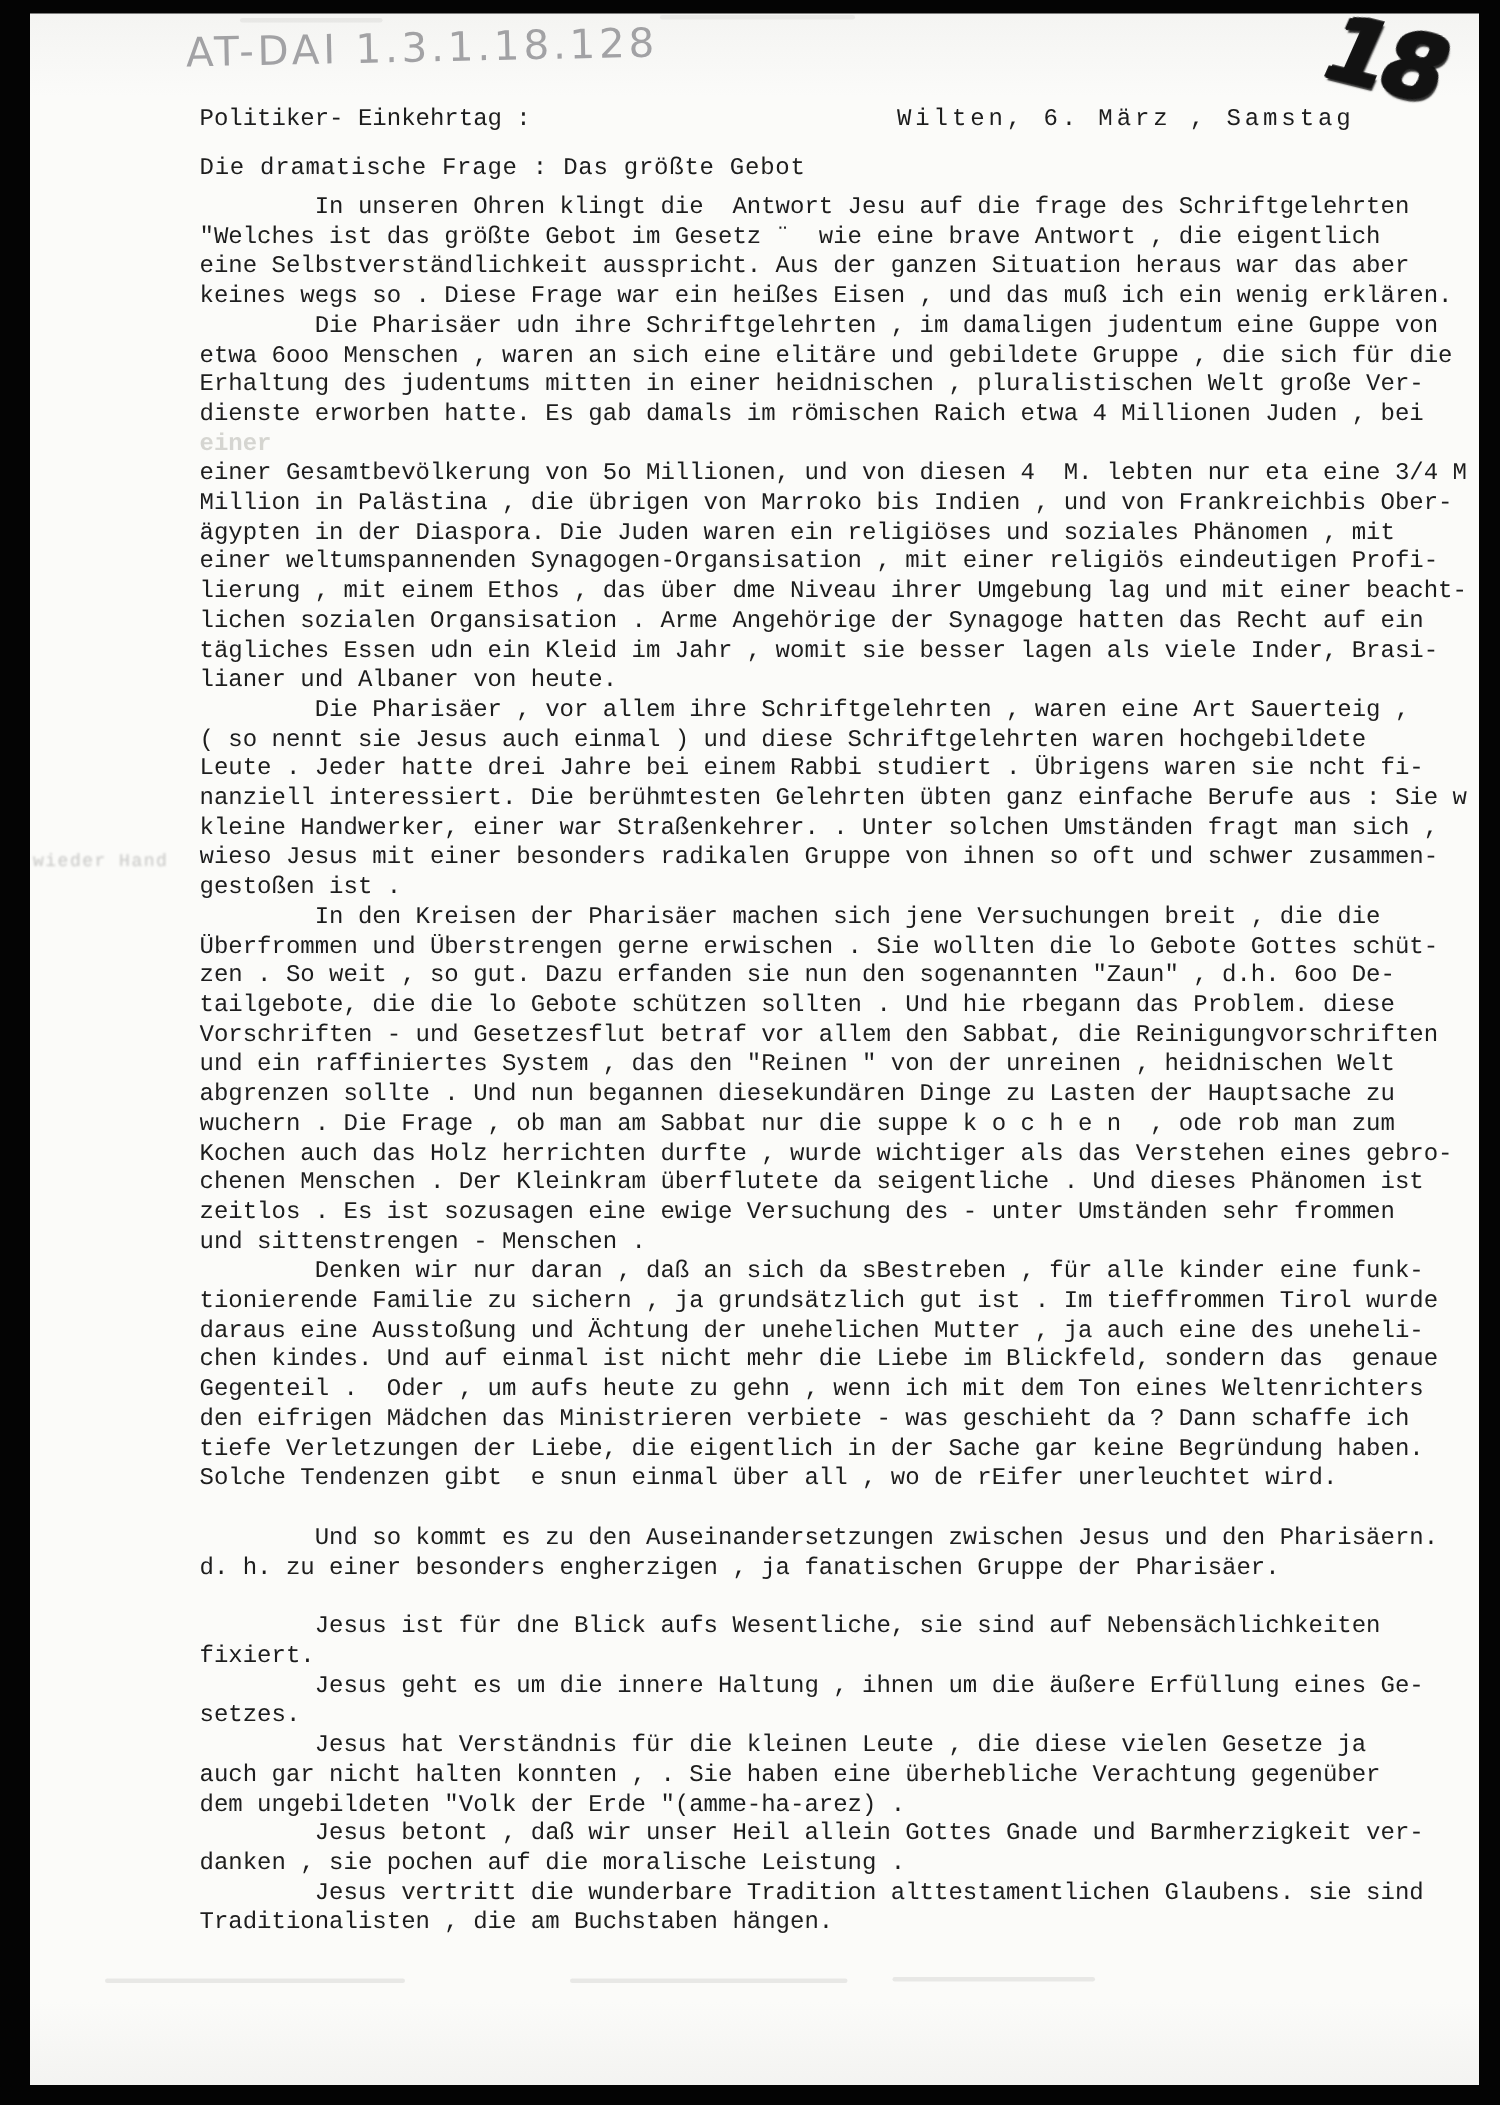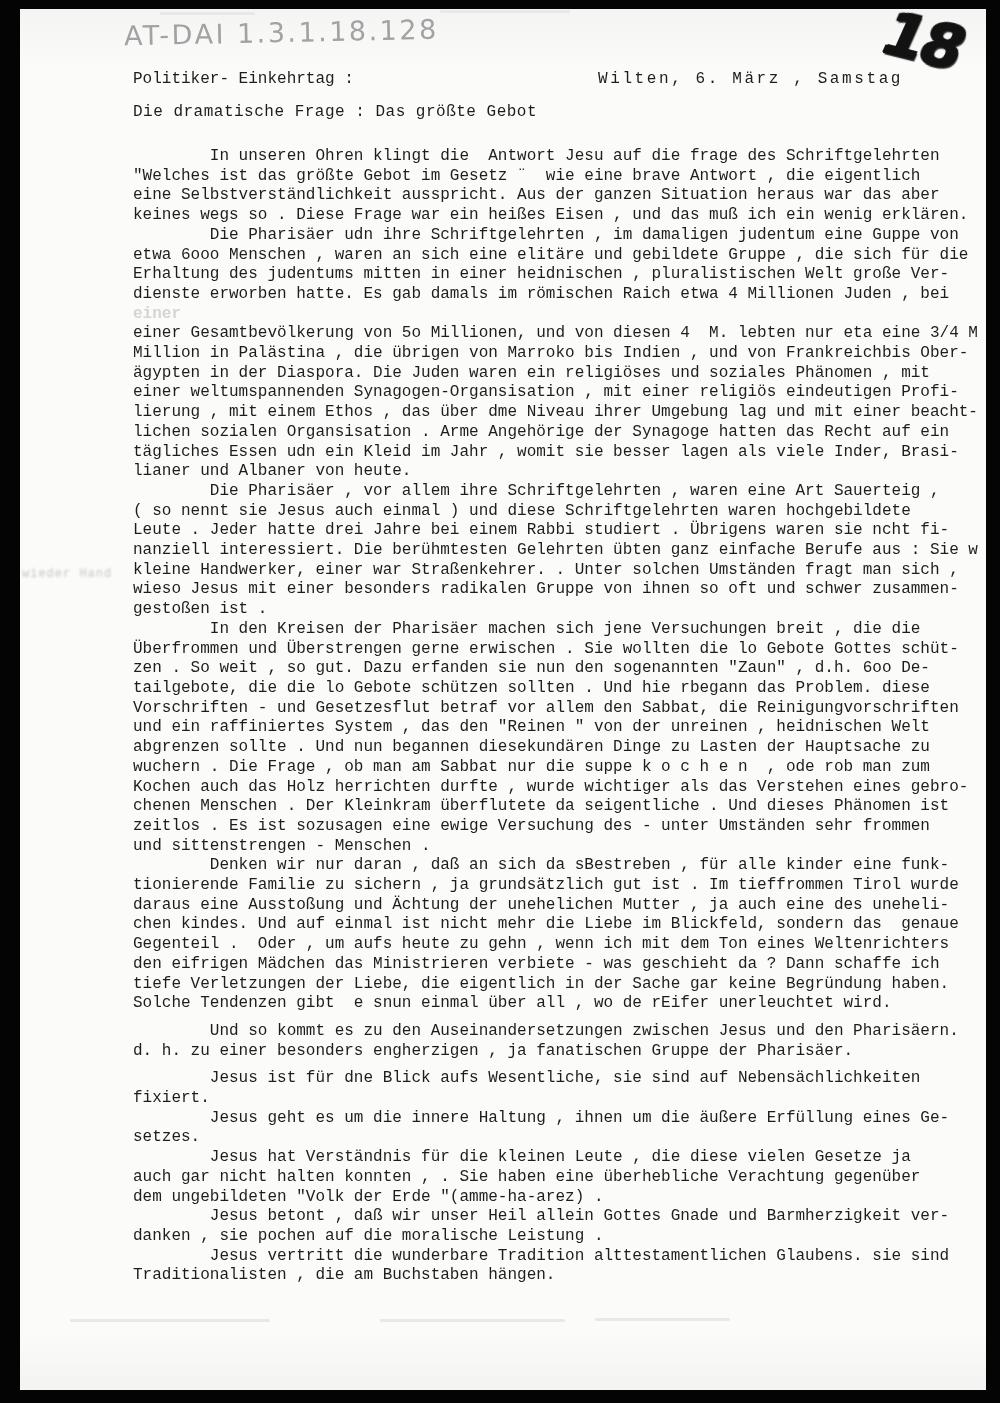--- a/index.html
+++ b/index.html
@@ -31,25 +31,25 @@
     transform:rotate(14deg) skewX(-10deg);
     text-shadow:1px 0 0 #151515,-1px 0 0 #151515,0 1px 0 #151515,
                 2px 2px 1px rgba(10,10,10,.85),1px -1px 0 #1a1a1a;
     filter:blur(.4px);
   }
   .hdr-row{position:absolute;left:113px;top:61px;width:853px;height:22px;}
   .hdr-left{position:absolute;left:0;top:0;}
   .hdr-right{position:absolute;left:465px;top:0;letter-spacing:2.6px;}
   .doc-title{position:absolute;left:113px;top:94px;letter-spacing:.5px;}
   .typescript{
-    position:absolute;left:113px;top:138px;width:853px;height:1230px;
+    position:absolute;left:113px;top:120px;width:853px;height:1230px;
     overflow:hidden;
   }
   .para{white-space:pre;}
-  .gap-before{margin-top:8px;}
+  .gap-before{margin-top:20px;}
   .ghost-line{color:#c9c9c3;opacity:.75;filter:blur(.4px);font-weight:bold;}
   .margin-ghost{
     position:absolute;left:2px;top:556px;
     font-size:12px;color:rgba(110,110,108,.38);
     filter:blur(.8px);letter-spacing:1px;white-space:pre;
   }
   .smudge{position:absolute;height:3px;background:rgba(40,40,40,.09);border-radius:2px;}
   .smudge.s1{left:50px;top:1310px;width:200px;}
   .smudge.s2{left:360px;top:1310px;width:185px;}
   .smudge.s3{left:575px;top:1309px;width:135px;}

